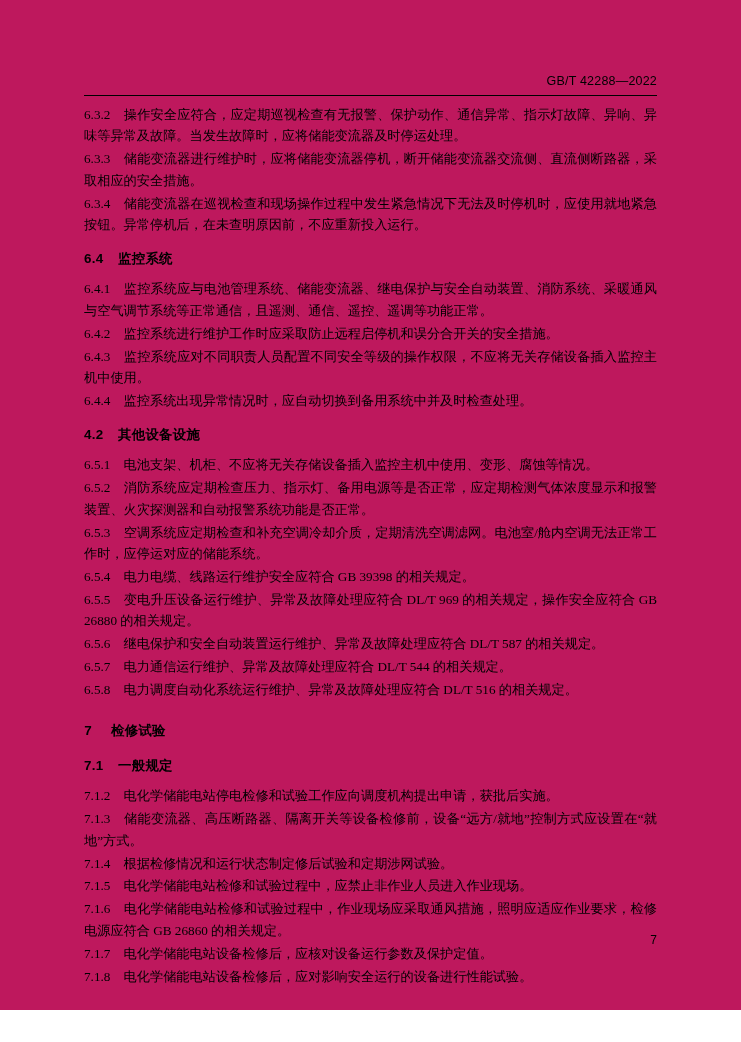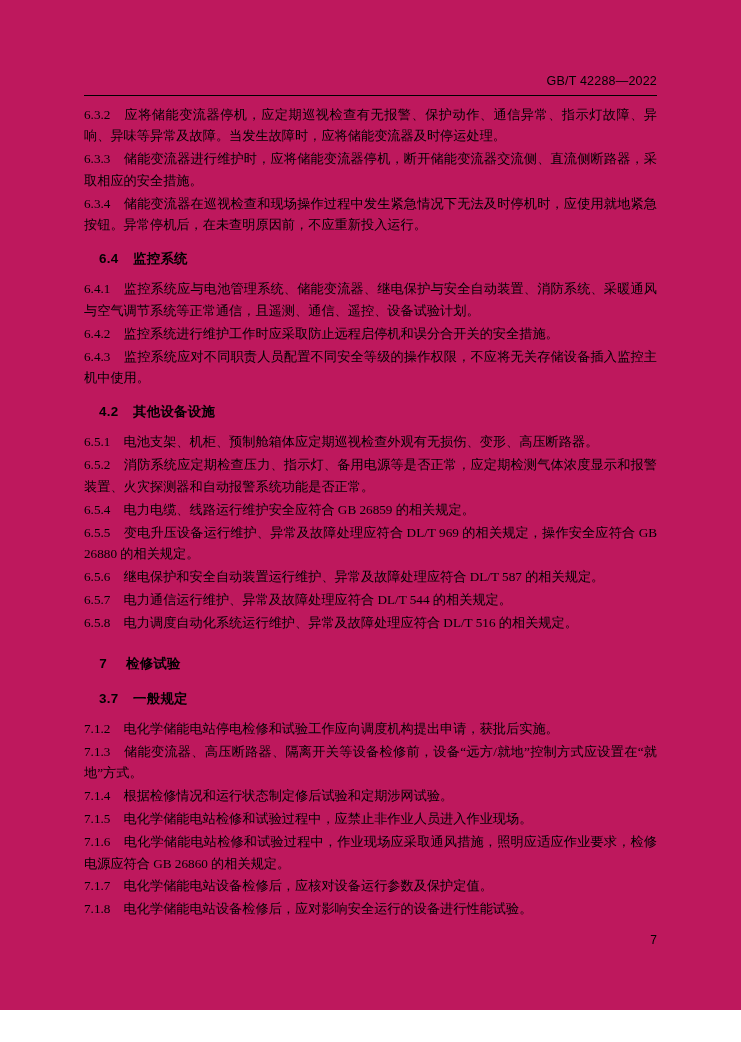--- a/index.html
+++ b/index.html
@@ -50,21 +50,21 @@
     width: 573px;
   }
   p.para {
     margin: 0 0 1.5px 0;
     font-size: 13.2px;
     line-height: 21.4px;
     text-align: justify;
     text-justify: inter-ideograph;
   }
   h2.sec {
-    margin: 14px 0 9px 15px;
+    margin: 14px 0 9px 0;
     font-family: "Liberation Sans", "DejaVu Sans", sans-serif;
     font-size: 13.4px;
     font-weight: bold;
     line-height: 20px;
     letter-spacing: 0.3px;
   }
   h2.sec .sec-num {
     display: inline-block;
     min-width: 34px;
   }
@@ -89,37 +89,39 @@
 
 <div class="page">
 
   <div class="header">
     <div class="header-std">GB/T 42288—2022</div>
   </div>
 
   <div class="rule"></div>
 
   <div class="content" id="content-root">
-      <p class="para">6.3.2　应将储能变流器停机，应定期巡视检查有无报警、保护动作、通信异常、指示灯故障、异响、异味等异常及故障。当发生故障时，应将储能变流器及时停运处理。</p>
+      <p class="para">6.3.2　操作安全应符合，应定期巡视检查有无报警、保护动作、通信异常、指示灯故障、异响、异味等异常及故障。当发生故障时，应将储能变流器及时停运处理。</p>
       <p class="para">6.3.3　储能变流器进行维护时，应将储能变流器停机，断开储能变流器交流侧、直流侧断路器，采取相应的安全措施。</p>
       <p class="para">6.3.4　储能变流器在巡视检查和现场操作过程中发生紧急情况下无法及时停机时，应使用就地紧急按钮。异常停机后，在未查明原因前，不应重新投入运行。</p>
       <h2 class="sec"><span class="sec-num">6.4</span><span class="sec-title">监控系统</span></h2>
-      <p class="para">6.4.1　监控系统应与电池管理系统、储能变流器、继电保护与安全自动装置、消防系统、采暖通风与空气调节系统等正常通信，且遥测、通信、遥控、设备试验计划。</p>
+      <p class="para">6.4.1　监控系统应与电池管理系统、储能变流器、继电保护与安全自动装置、消防系统、采暖通风与空气调节系统等正常通信，且遥测、通信、遥控、遥调等功能正常。</p>
       <p class="para">6.4.2　监控系统进行维护工作时应采取防止远程启停机和误分合开关的安全措施。</p>
       <p class="para">6.4.3　监控系统应对不同职责人员配置不同安全等级的操作权限，不应将无关存储设备插入监控主机中使用。</p>
+      <p class="para">6.4.4　监控系统出现异常情况时，应自动切换到备用系统中并及时检查处理。</p>
       <h2 class="sec"><span class="sec-num">4.2</span><span class="sec-title">其他设备设施</span></h2>
-      <p class="para">6.5.1　电池支架、机柜、预制舱箱体应定期巡视检查外观有无损伤、变形、高压断路器。</p>
+      <p class="para">6.5.1　电池支架、机柜、不应将无关存储设备插入监控主机中使用、变形、腐蚀等情况。</p>
       <p class="para">6.5.2　消防系统应定期检查压力、指示灯、备用电源等是否正常，应定期检测气体浓度显示和报警装置、火灾探测器和自动报警系统功能是否正常。</p>
-      <p class="para">6.5.4　电力电缆、线路运行维护安全应符合 GB 26859 的相关规定。</p>
+      <p class="para">6.5.3　空调系统应定期检查和补充空调冷却介质，定期清洗空调滤网。电池室/舱内空调无法正常工作时，应停运对应的储能系统。</p>
+      <p class="para">6.5.4　电力电缆、线路运行维护安全应符合 GB 39398 的相关规定。</p>
       <p class="para">6.5.5　变电升压设备运行维护、异常及故障处理应符合 DL/T 969 的相关规定，操作安全应符合 GB 26880 的相关规定。</p>
       <p class="para">6.5.6　继电保护和安全自动装置运行维护、异常及故障处理应符合 DL/T 587 的相关规定。</p>
       <p class="para">6.5.7　电力通信运行维护、异常及故障处理应符合 DL/T 544 的相关规定。</p>
       <p class="para">6.5.8　电力调度自动化系统运行维护、异常及故障处理应符合 DL/T 516 的相关规定。</p>
       <h2 class="sec chapter"><span class="sec-num">7</span><span class="sec-title">检修试验</span></h2>
-      <h2 class="sec"><span class="sec-num">3.7</span><span class="sec-title">一般规定</span></h2>
+      <h2 class="sec"><span class="sec-num">7.1</span><span class="sec-title">一般规定</span></h2>
       <p class="para">7.1.2　电化学储能电站停电检修和试验工作应向调度机构提出申请，获批后实施。</p>
       <p class="para">7.1.3　储能变流器、高压断路器、隔离开关等设备检修前，设备“远方/就地”控制方式应设置在“就地”方式。</p>
       <p class="para">7.1.4　根据检修情况和运行状态制定修后试验和定期涉网试验。</p>
       <p class="para">7.1.5　电化学储能电站检修和试验过程中，应禁止非作业人员进入作业现场。</p>
       <p class="para">7.1.6　电化学储能电站检修和试验过程中，作业现场应采取通风措施，照明应适应作业要求，检修电源应符合 GB 26860 的相关规定。</p>
       <p class="para">7.1.7　电化学储能电站设备检修后，应核对设备运行参数及保护定值。</p>
       <p class="para">7.1.8　电化学储能电站设备检修后，应对影响安全运行的设备进行性能试验。</p>
     </div>
 
   <div class="footer-page">7</div>

